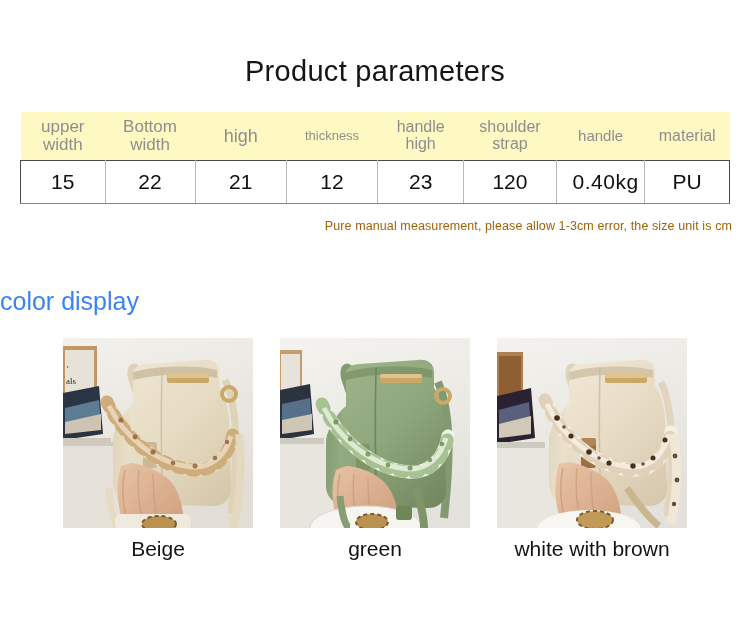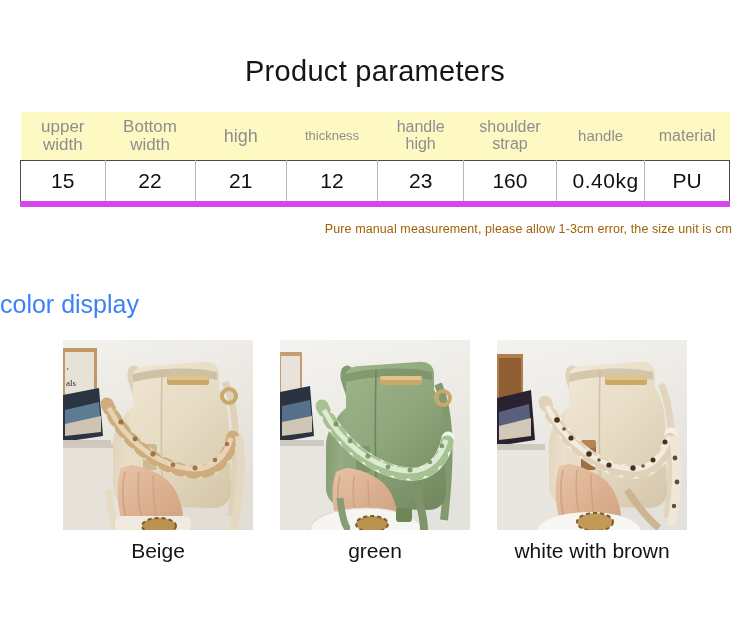--- a/index.html
+++ b/index.html
@@ -59,21 +59,21 @@
   table.spec-table tbody td {
     height: 43px;
     text-align: center;
     vertical-align: middle;
     font-size: 21px;
     color: #101010;
     background: #fff;
     border-right: 1px solid #b8b8b8;
     border-left: none;
     border-top: 1px solid #4a4a4a;
-    border-bottom: 6px solid #d946ef;
+    border-bottom: 1px solid #d946ef;
     padding: 0;
     white-space: nowrap;
     overflow: visible;
     position: relative;
   }
   table.spec-table tbody td:first-child { border-left: 1px solid #4a4a4a; }
   table.spec-table tbody td:last-child  { border-right: 1px solid #4a4a4a; }
   td.overflow-cell { overflow: visible; }
   td.overflow-cell .ovf {
     display: inline-block;
@@ -174,21 +174,21 @@
         <th class="fs-16 h-bright">material</th>
       </tr>
     </thead>
     <tbody>
       <tr>
         <td>15</td>
         <td>22</td>
         <td>21</td>
         <td>12</td>
         <td>23</td>
-        <td>160</td>
+        <td>120</td>
         <td class="overflow-cell"><span class="ovf">0.40kg</span></td>
         <td>PU</td>
       </tr>
     </tbody>
   </table>
 </div>
 
 <p class="note">Pure manual measurement, please allow 1-3cm error, the size unit is cm</p>
 
 <h2 class="color-title">color display</h2>

